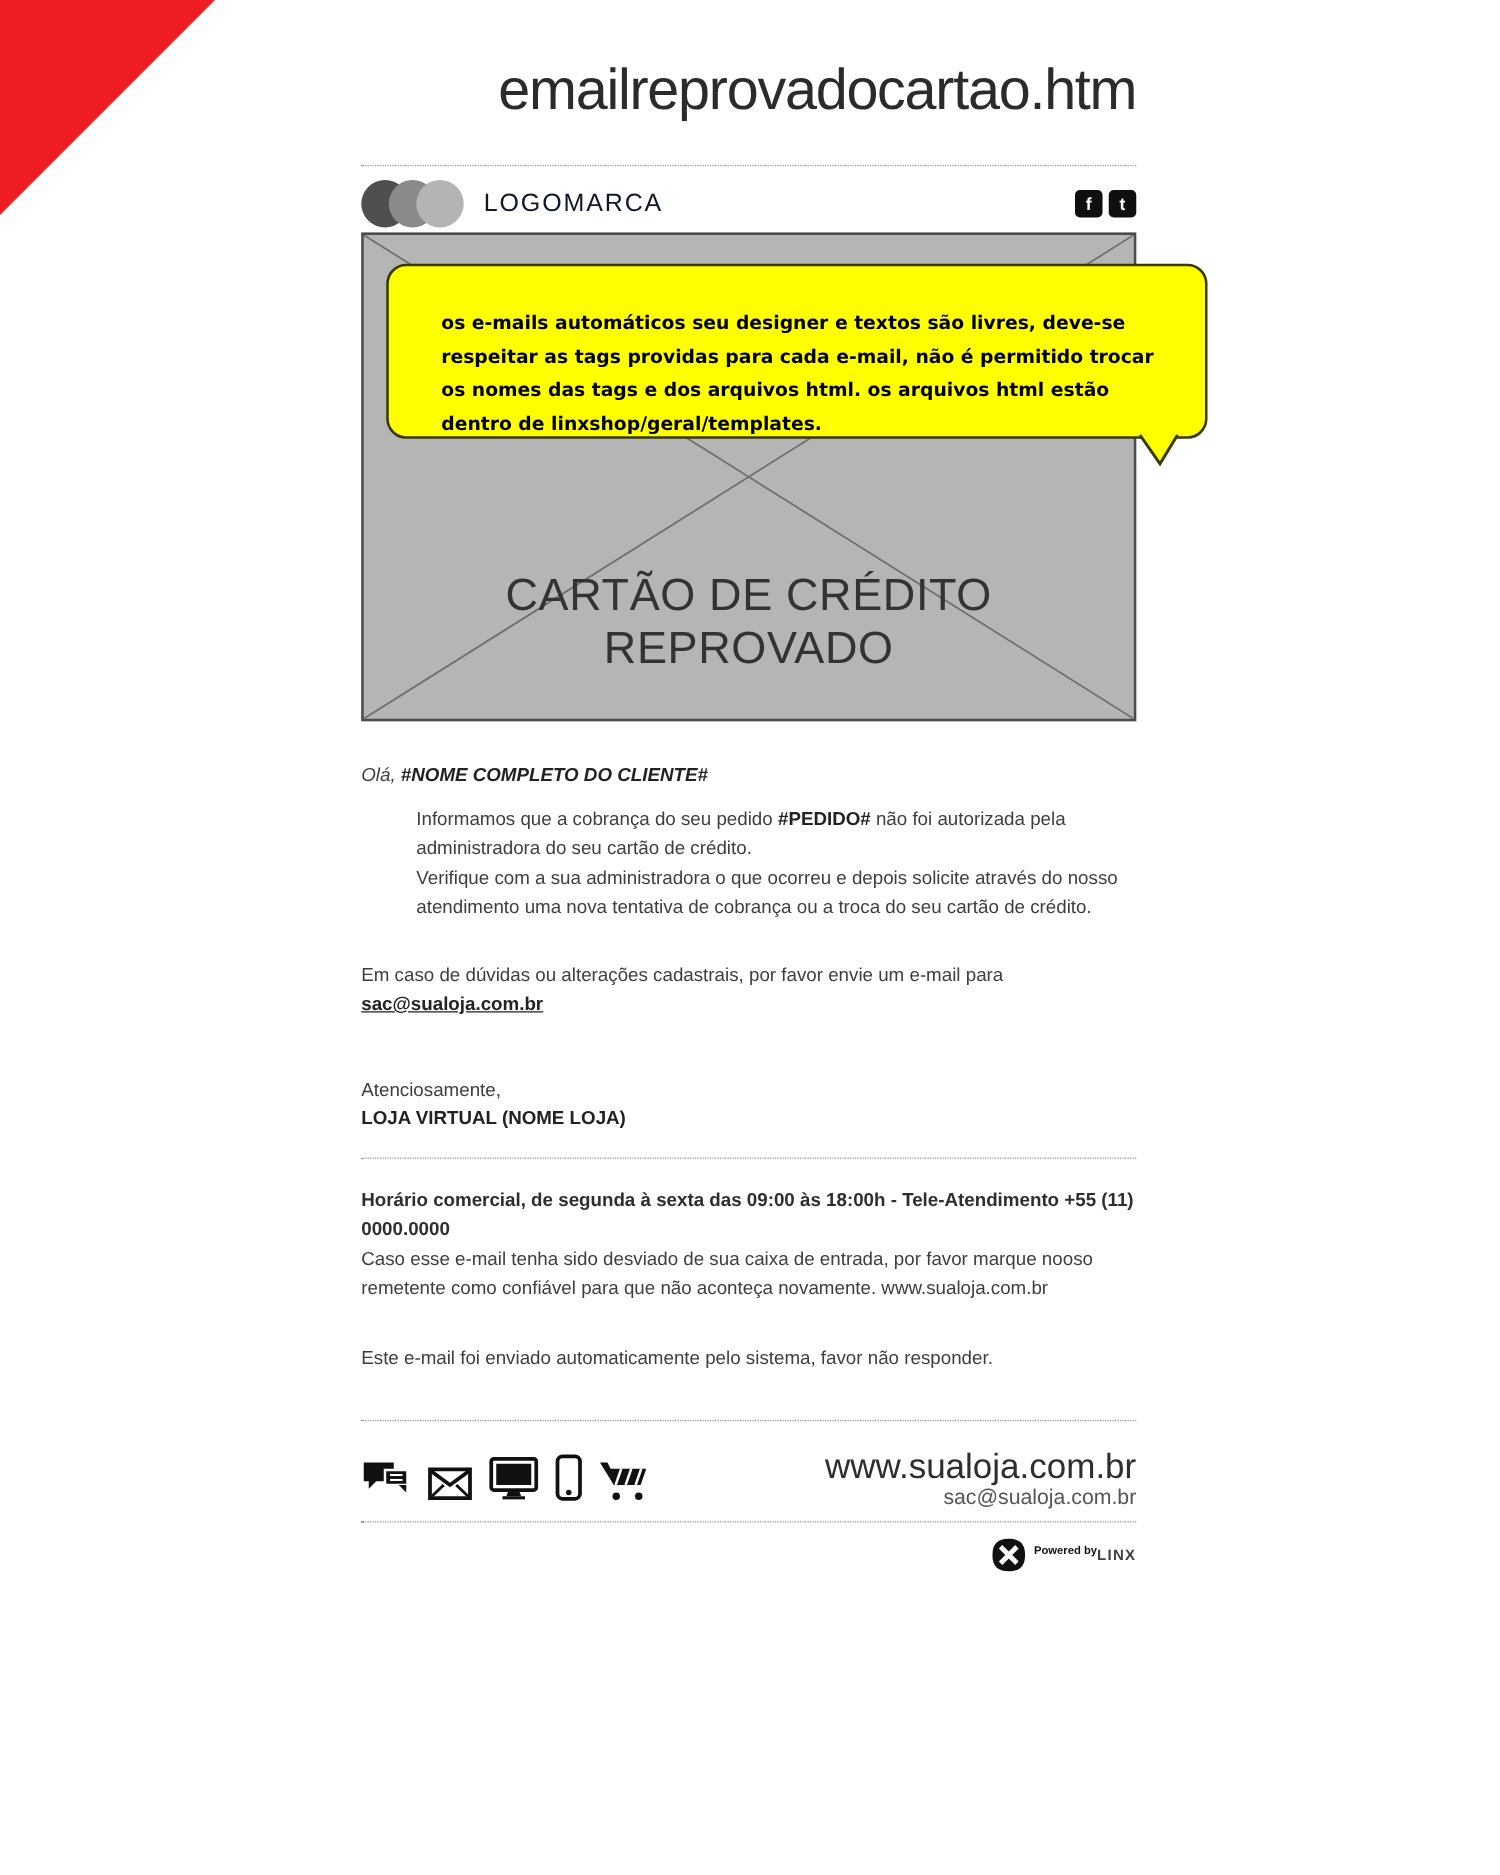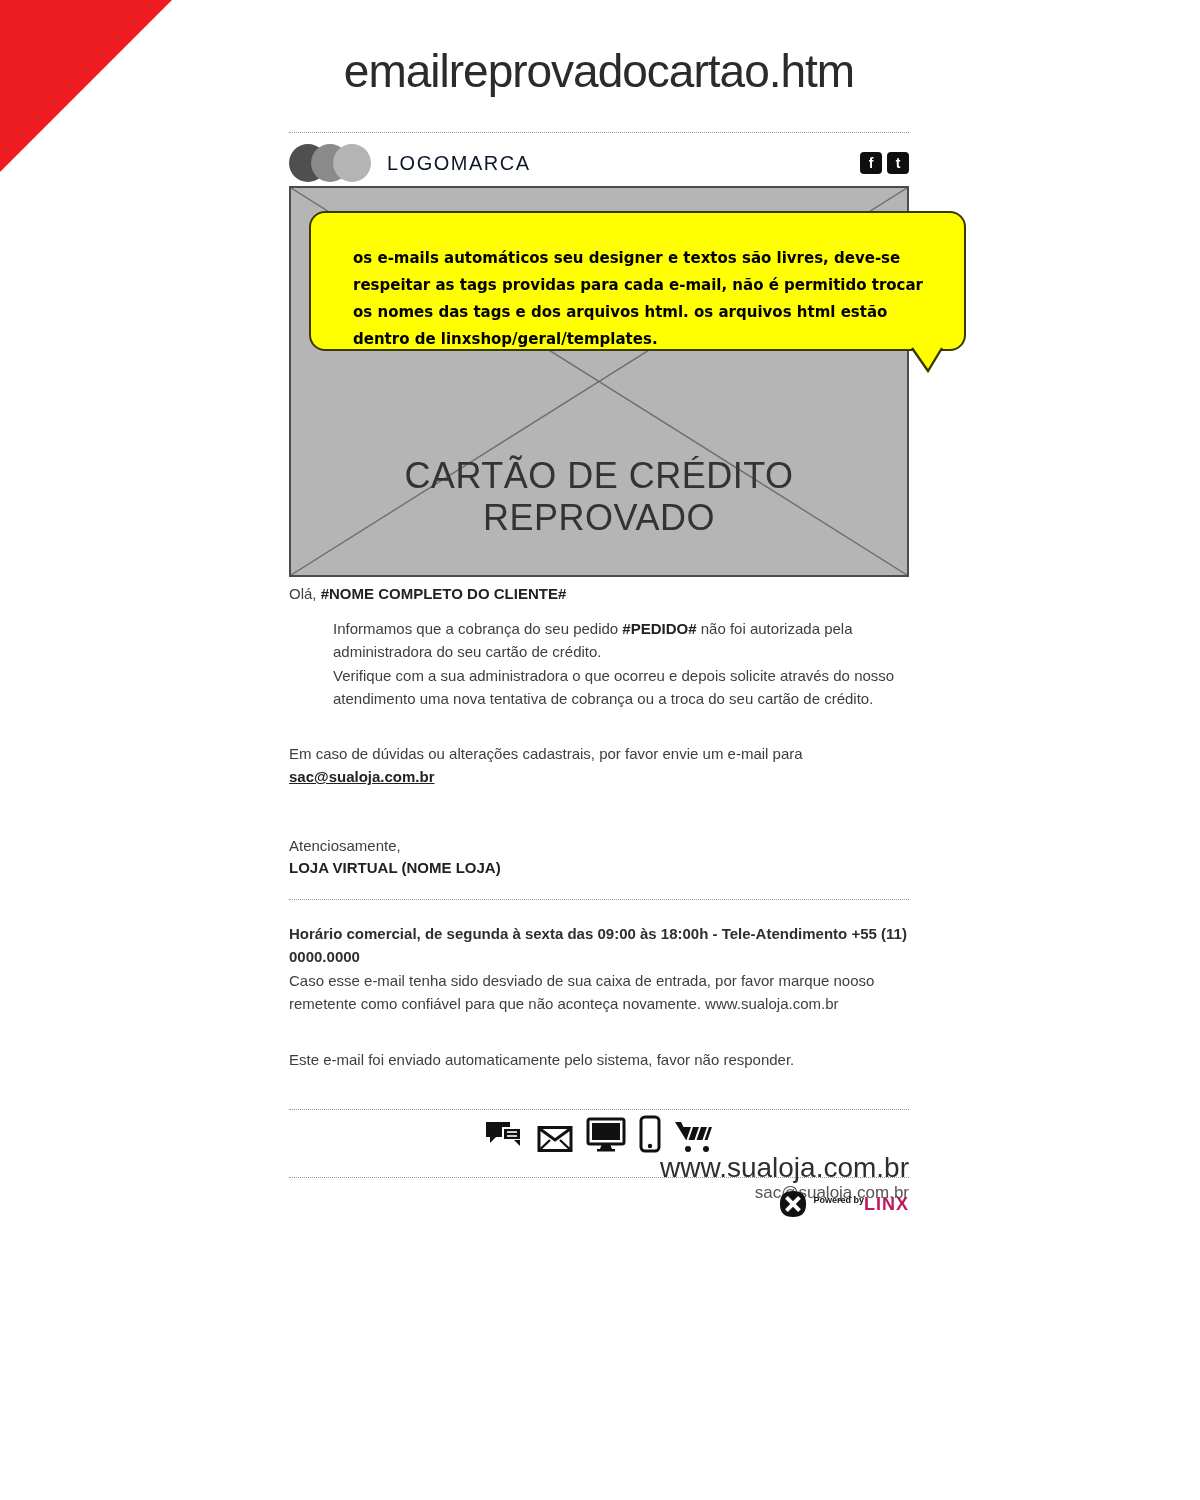--- a/index.html
+++ b/index.html
@@ -8,21 +8,21 @@
   .wrap { position:relative; width:620px; margin-left:289px; }
 
   
   .ribbon { position:absolute; top:0; left:0; width:0; height:0;
             border-top:172px solid #ee1c23; border-right:172px solid transparent; z-index:5; }
   .ribbon-label { position:absolute; top:46px; left:-34px; width:174px; text-align:center;
                   transform:rotate(-45deg); color:#fff; font-size:23px; font-weight:300;
                   letter-spacing:1px; }
 
   
-  .doc-title { padding-top:42px; text-align:center; font-size:46px; font-weight:300;
+  .doc-title { padding-top:42px; text-align:right; font-size:46px; font-weight:300;
                letter-spacing:-1px; color:#2b2b2b; line-height:58px; }
 
   .divider { border-top:1px dotted #979797; height:0; }
   .d1 { margin-top:32px; }
   .d2 { margin-top:20px; }
   .d3 { margin-top:38px; }
   .d4 { margin-top:8px; }
 
   
   .header-row { margin-top:9px; height:42px; display:flex; align-items:center; }
@@ -49,40 +49,40 @@
   .callout { position:absolute; left:18px; top:23px; width:657px; height:140px;
              background:#ffff00; border:2px solid #3a3a00; border-radius:16px;
              padding:32px 30px 0 42px; z-index:3; }
   .callout-text { font-size:15px; line-height:27px; font-weight:700; color:#000;
                   width:585px; font-family:"DejaVu Sans", sans-serif; }
   .callout-tail { position:absolute; bottom:-24px; left:600px; width:34px; height:26px; }
 
   
   .copy { font-size:15px; line-height:23.5px; color:#3e3e3e; }
   .b { font-weight:700; color:#222; }
-  .greeting { margin-top:5px; }
+  .greeting { margin-top:32px;font-style:italic; }
   .para { margin-top:11px;margin-left:44px; }
   .contact { margin-top:31px; }
   .contact a { color:#222; font-weight:700; }
   .signoff { margin-top:46px; line-height:22px; }
   .info { margin-top:22px; }
   .info .hours { font-weight:700; color:#2e2e2e; }
   .note { margin-top:32px; }
 
   
-  .footer-row { margin-top:5px; display:flex; align-items:center; height:54px;flex-direction:column; }
+  .footer-row { margin-top:18px; display:flex; align-items:center; height:54px; }
   .f-icons { display:flex; align-items:flex-end; gap:13px; }
   .f-right { margin-left:auto; text-align:right; }
   .f-site { font-size:28px; font-weight:300; color:#2e2e2e; line-height:30px; }
   .f-mail { font-size:17px; color:#555; line-height:19px; }
 
   .powered-row { margin-top:12px; display:flex; justify-content:flex-end; align-items:center; gap:6px; }
   .powered-text { display:flex; flex-direction:row; }
   .powered-label { font-size:9px; font-weight:700; color:#111; line-height:10px; }
-  .powered-brand { font-size:18px; font-weight:800; color:#be185d; letter-spacing:1px; line-height:18px; }
+  .powered-brand { font-size:12px; font-weight:800; color:#404040; letter-spacing:1px; line-height:18px; }
 </style>
 </head>
 <body>
 
 <div class="ribbon">
   <span class="ribbon-label">comentado</span>
 </div>
 
 <div class="wrap">
 

